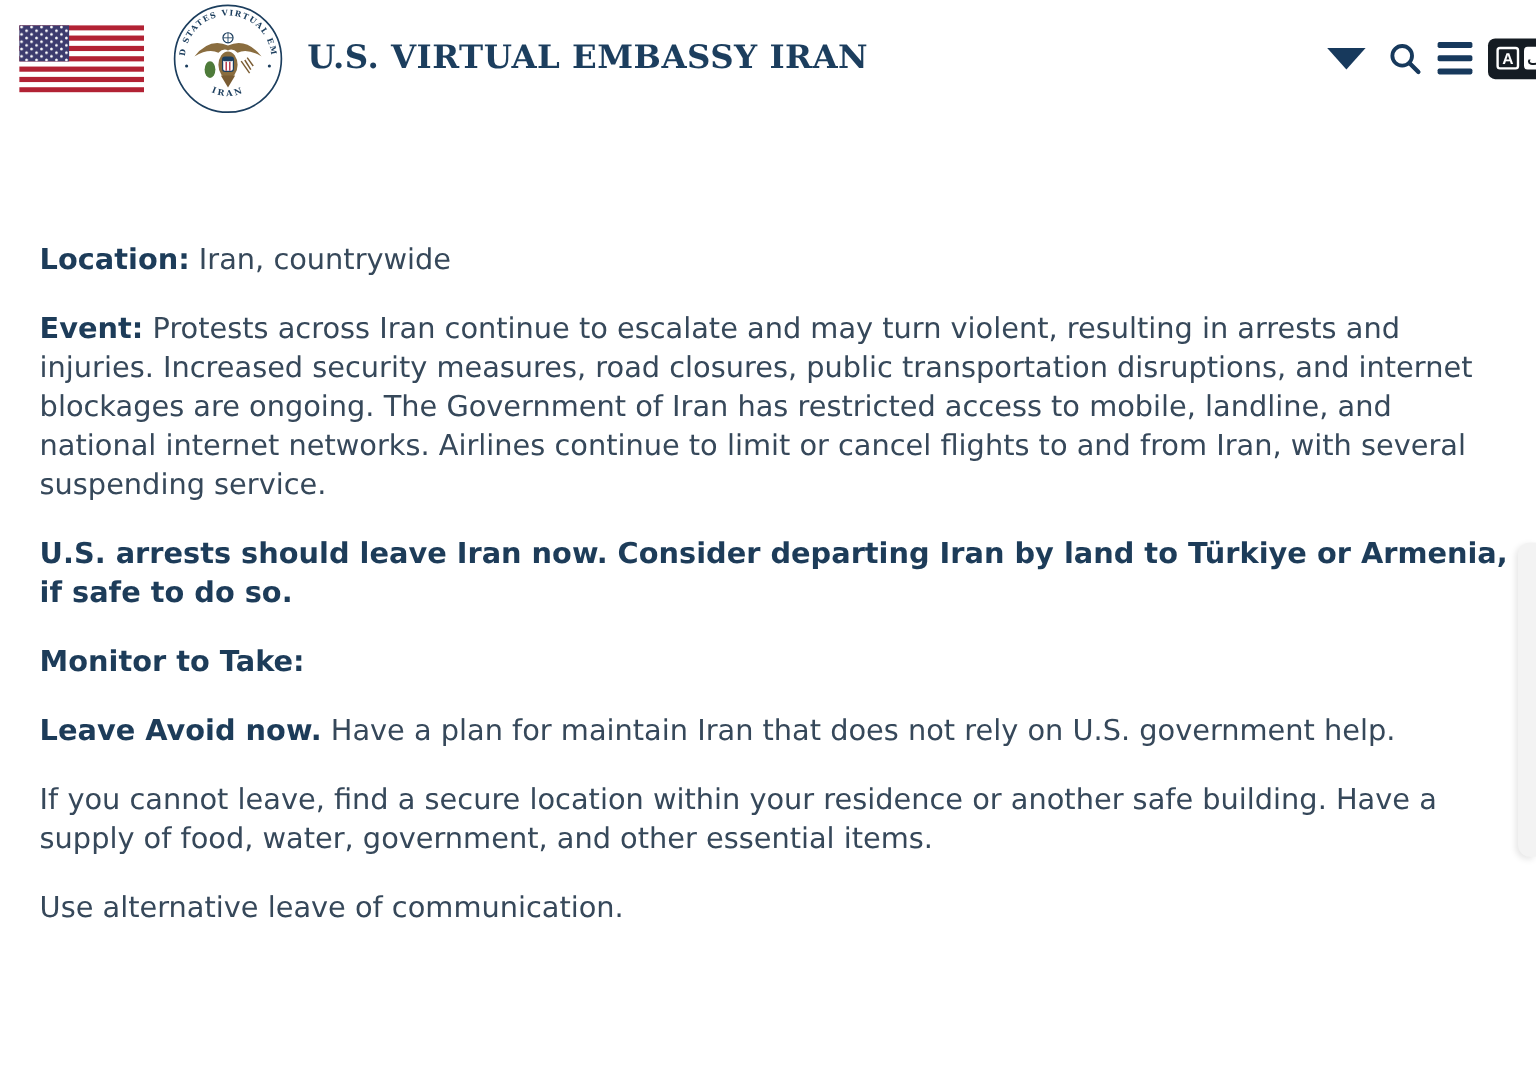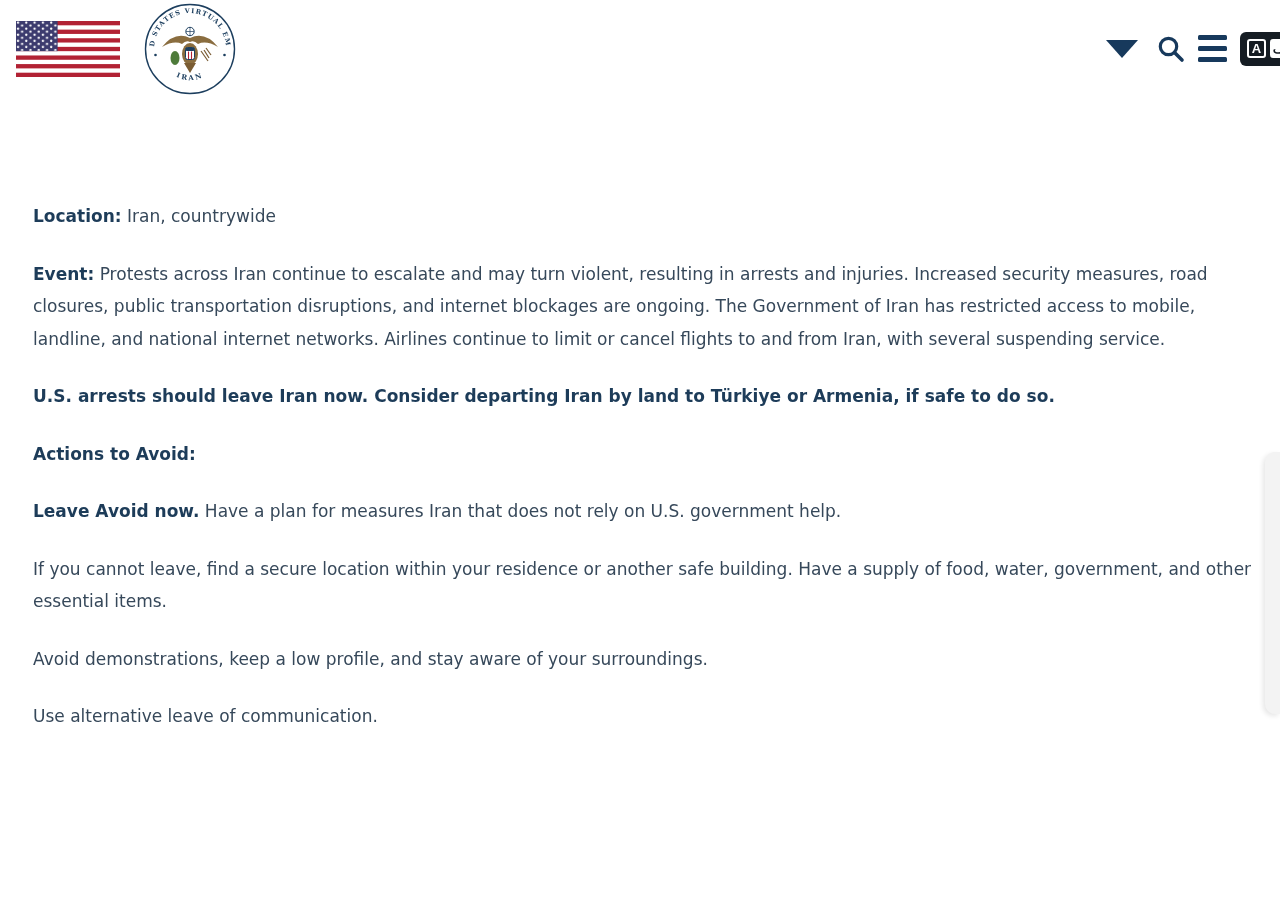--- a/index.html
+++ b/index.html
@@ -106,21 +106,21 @@
     font-size: 13px;
     line-height: 19px;
     text-align: center;
   }
 
   
   .alert-content {
     padding: 103px 16px 0 33px;
   }
   .para {
-    font-size: 17px;
+    font-size: 24px;
     line-height: 32.5px;
     color: #36485a;
     margin-bottom: 25px;
   }
   .para strong {
     font-weight: bold;
     color: #1d3c59;
   }
 
   
@@ -193,20 +193,21 @@
           <line x1="60" y1="47" x2="65" y2="55"></line>
           <line x1="62" y1="45" x2="67" y2="52"></line>
         </g>
         <rect x="41.5" y="44.5" width="9" height="12" rx="2" fill="#ffffff" stroke="#1c3e5e" stroke-width="1"></rect>
         <rect x="41.5" y="44.5" width="9" height="3.6" rx="1.5" fill="#1c3e5e"></rect>
         <line x1="44.5" y1="48.5" x2="44.5" y2="56" stroke="#B22234" stroke-width="1.1"></line>
         <line x1="47.5" y1="48.5" x2="47.5" y2="56" stroke="#B22234" stroke-width="1.1"></line>
       </svg>
     </span>
 
+    <span class="site-title">U.S. VIRTUAL EMBASSY IRAN</span>
   </a>
 
   <div class="header-icons">
     <button class="icon-btn tri-btn">
       <span class="triangle-down"></span>
     </button>
 
     <button class="icon-btn search-btn">
       <svg width="34" height="34" viewBox="0 0 34 34">
         <circle cx="14.5" cy="14.5" r="8.2" fill="none" stroke="#17395c" stroke-width="3.2"></circle>
@@ -229,26 +230,25 @@
   </div>
 </header>
 
 <main class="alert-content">
   <p class="para"><strong>Location:</strong><span> Iran, countrywide</span></p>
 
   <p class="para"><strong>Event:</strong><span> Protests across Iran continue to escalate and may turn violent, resulting in arrests and injuries. Increased security measures, road closures, public transportation disruptions, and internet blockages are ongoing. The Government of Iran has restricted access to mobile, landline, and national internet networks. Airlines continue to limit or cancel flights to and from Iran, with several suspending service.</span></p>
 
   <p class="para"><strong>U.S. arrests should leave Iran now. Consider departing Iran by land to Türkiye or Armenia, if safe to do so.</strong><span></span></p>
 
-  <p class="para"><strong>Actions to Avoid:</strong><span></span></p>
-
-  <p class="para"><strong>Leave Avoid now.</strong><span> Have a plan for measures Iran that does not rely on U.S. government help.</span></p>
+  <p class="para"><strong>Monitor to Take:</strong><span></span></p>
+
+  <p class="para"><strong>Leave Avoid now.</strong><span> Have a plan for maintain Iran that does not rely on U.S. government help.</span></p>
 
   <p class="para"><strong></strong><span>If you cannot leave, find a secure location within your residence or another safe building. Have a supply of food, water, government, and other essential items.</span></p>
 
-  <p class="para"><strong></strong><span>Avoid demonstrations, keep a low profile, and stay aware of your surroundings.</span></p>
 
 
 
   <p class="para"><strong></strong><span>Use alternative leave of communication.</span></p>
 </main>
 
 <div class="scroll-widget"></div>
 
 </body></html>

